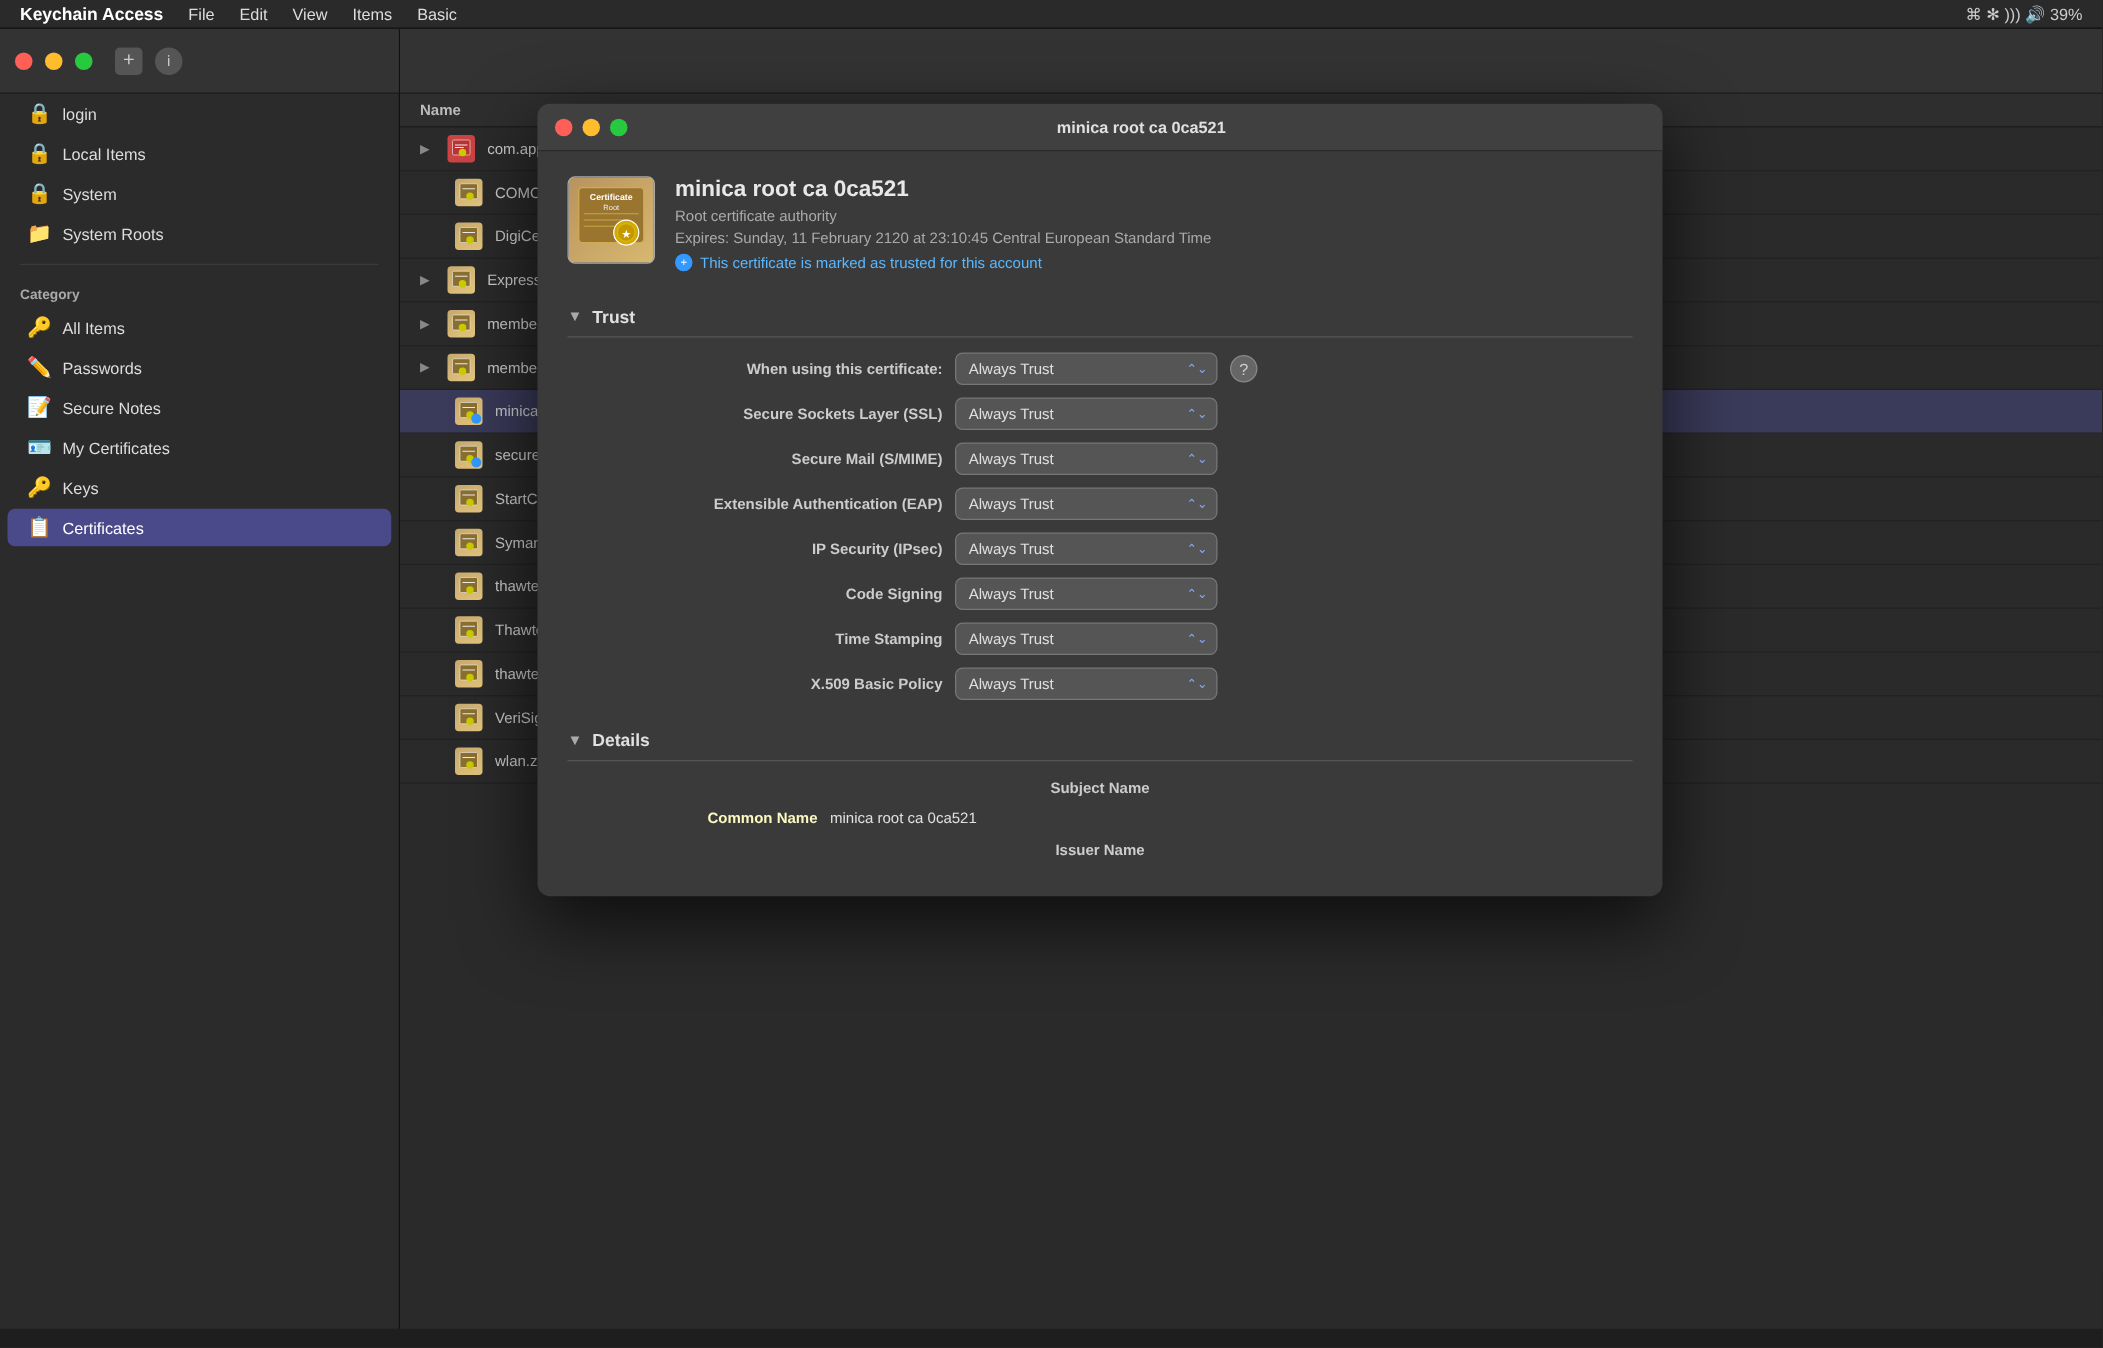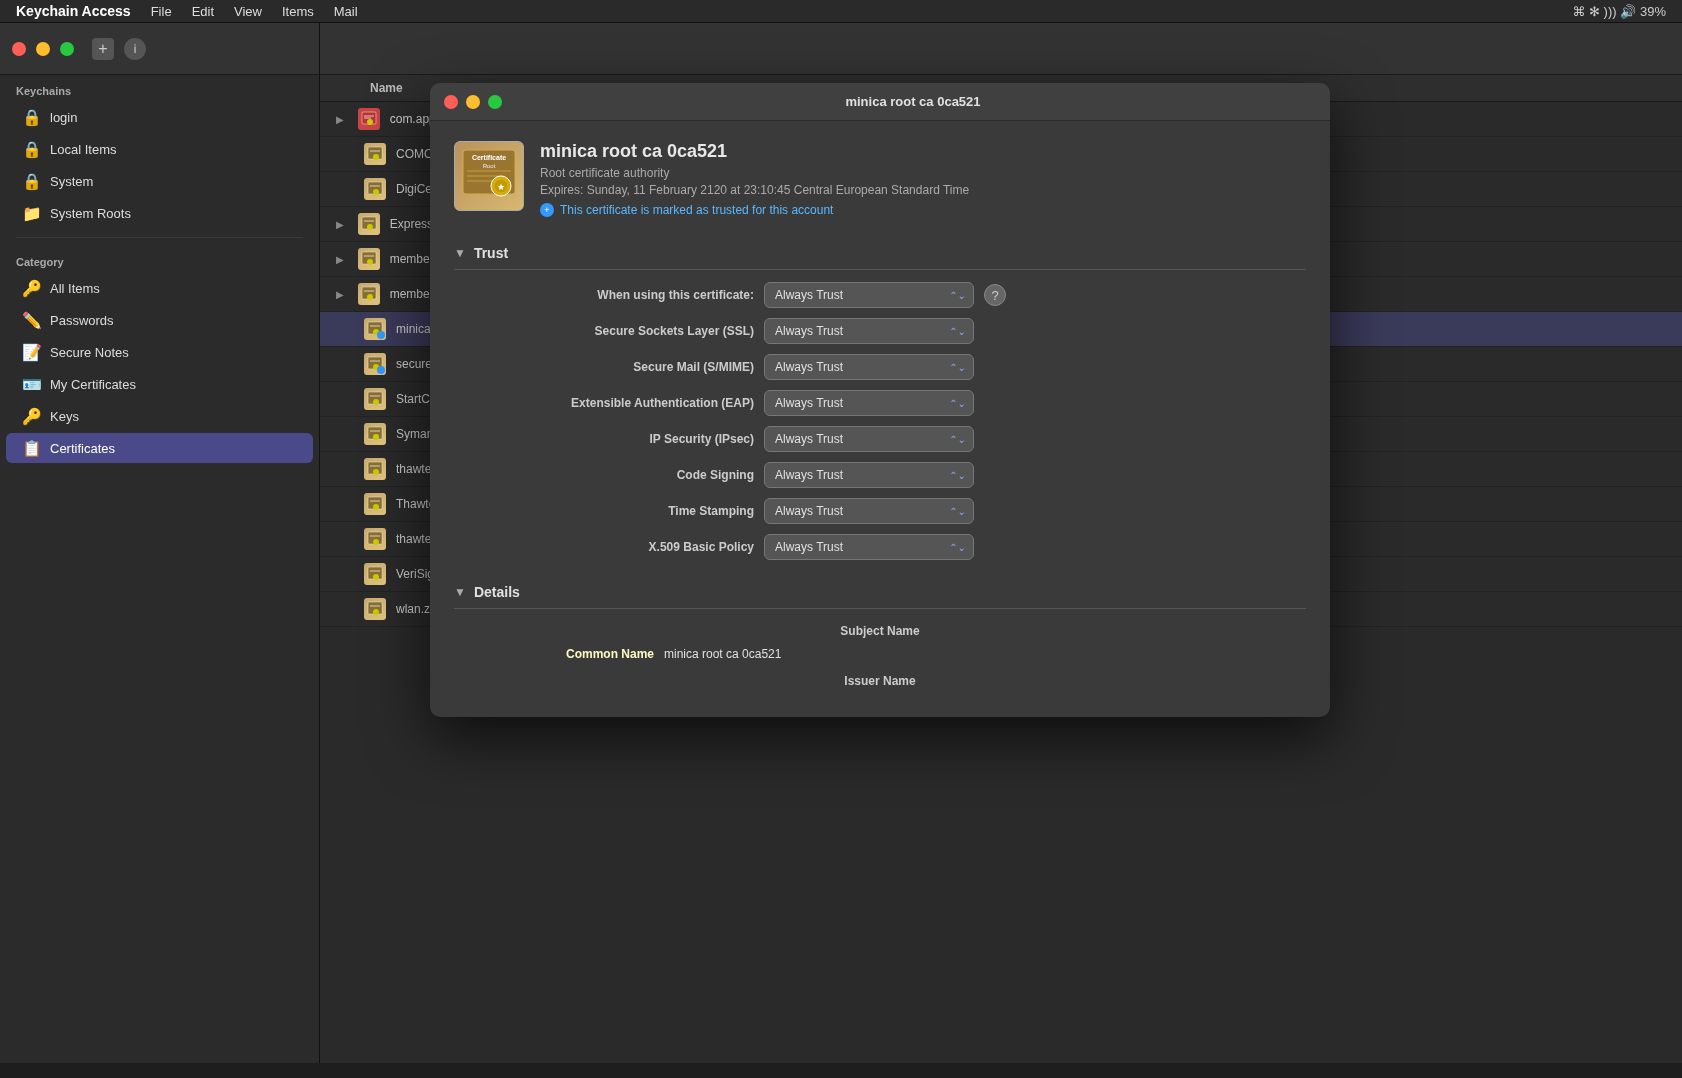--- a/index.html
+++ b/index.html
@@ -165,21 +165,20 @@
       padding: 6px 16px;
       background: #2e2e2e;
       border-bottom: 1px solid #1a1a1a;
       position: sticky;
       top: 0;
     }
     .list-header-name {
       font-size: 12px;
       font-weight: 600;
       color: #bbb;
-      margin-left: 34px;
     }
     .list-item {
       display: flex;
       align-items: center;
       gap: 10px;
       padding: 6px 16px;
       cursor: pointer;
       border-bottom: 1px solid #222;
       font-size: 12px;
       color: #ccc;
@@ -412,38 +411,37 @@
   </style>
 </head>
 <body>
 
 <div class="menu-bar">
   <span class="menu-bar-app">Keychain Access</span>
   <span class="menu-bar-item">File</span>
   <span class="menu-bar-item">Edit</span>
   <span class="menu-bar-item">View</span>
   <span class="menu-bar-item">Items</span>
-  <span class="menu-bar-item">Mail</span>
+  <span class="menu-bar-item">Basic</span>
   <div class="menu-bar-right">
     <span>⌘ ✻ ))) 🔊 <span>39%</span></span>
   </div>
 </div>
 
 <div class="main-window">
 
   <div class="sidebar">
     <div class="sidebar-toolbar">
       <div class="traffic-light tl-red"></div>
       <div class="traffic-light tl-yellow"></div>
       <div class="traffic-light tl-green"></div>
       <button class="sidebar-btn">+</button>
       <button class="info-btn">ℹ</button>
     </div>
 
-    <div class="sidebar-section-label">Keychains</div>
 
     <div class="sidebar-item">
       <span class="sidebar-icon">🔒</span>
       <span>login</span>
     </div>
     <div class="sidebar-item">
       <span class="sidebar-icon">🔒</span>
       <span>Local Items</span>
     </div>
     <div class="sidebar-item">

